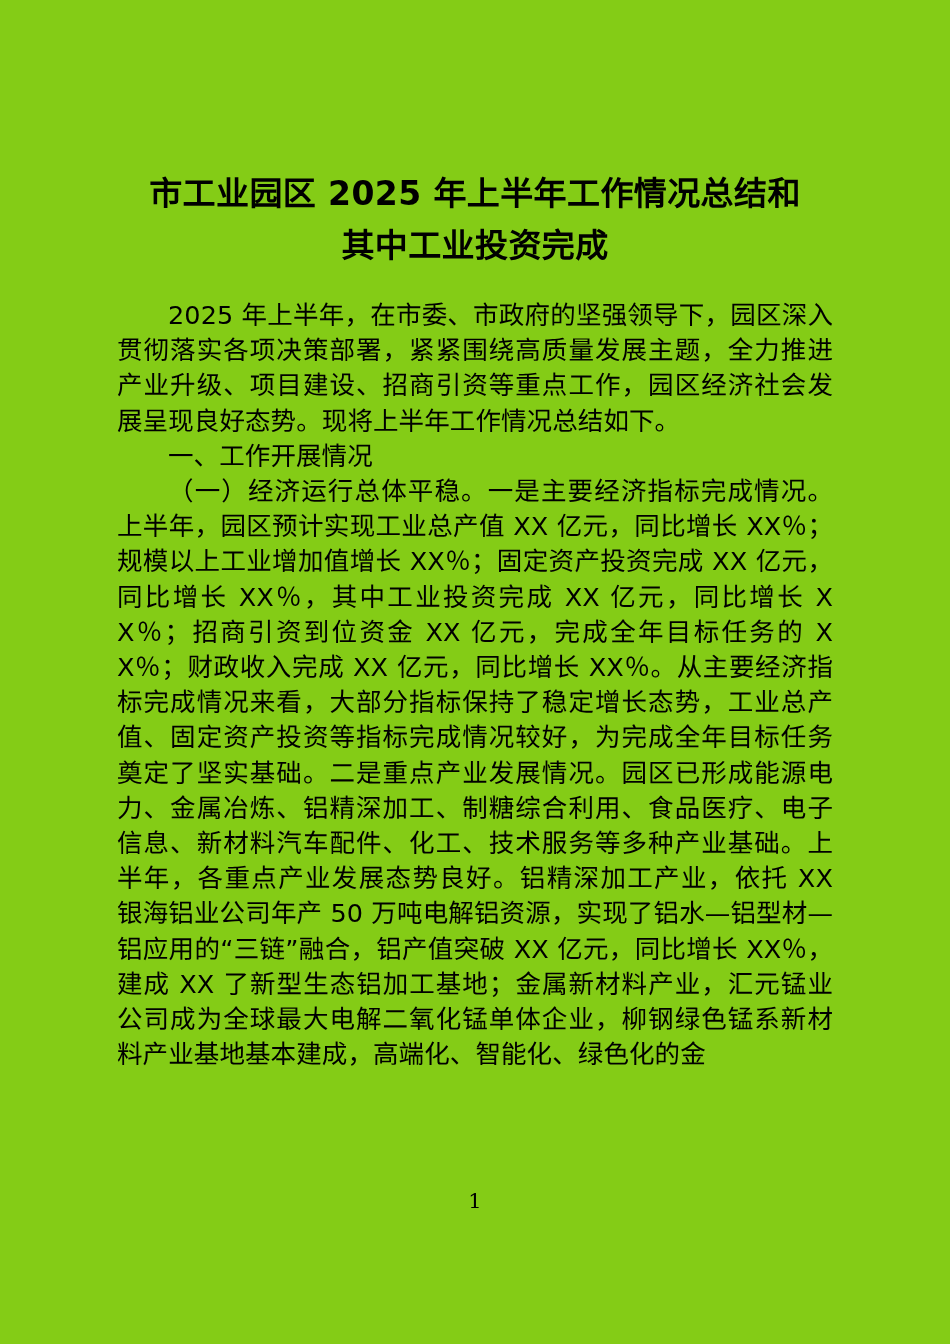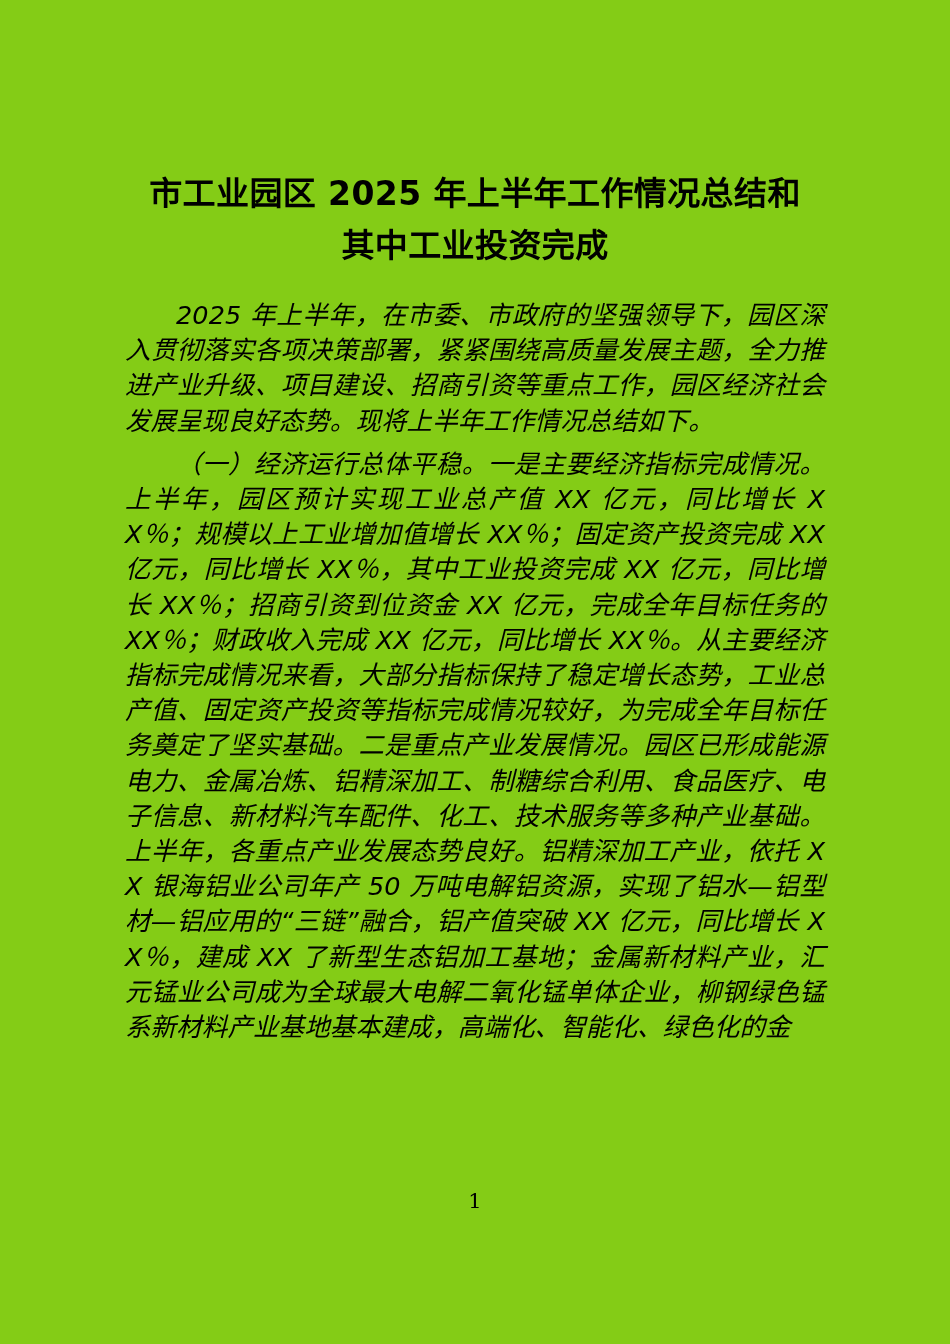--- a/index.html
+++ b/index.html
@@ -36,30 +36,29 @@
     letter-spacing: 0.4px;
     font-family: "DejaVu Sans", "Liberation Sans", sans-serif;
   }
   .doc-title .t-line {
     display: block;
   }
   .body-block {
     margin-top: 26px;
   }
   p.para {
-    margin: 8px;
+    margin: 0;
     font-size: 25.5px;
     line-height: 35.2px;
     text-align: justify;
     text-justify: inter-character;
     text-indent: 51px;
     font-weight: 400;
     letter-spacing: 0.1px;
     word-break: break-all;
-    font-style: italic;
   }
   p.para.heading-line {
     text-indent: 51px;
   }
   .page-number {
     position: absolute;
     left: 0;
     right: 0;
     top: 1188px;
     text-align: center;
@@ -77,20 +76,21 @@
 
   <div class="content">
 
     <h1 class="doc-title">
       <span class="t-line">市工业园区 2025 年上半年工作情况总结和</span>
       <span class="t-line">其中工业投资完成</span>
     </h1>
 
     <div class="body-block">
       <p class="para">2025 年上半年，在市委、市政府的坚强领导下，园区深入贯彻落实各项决策部署，紧紧围绕高质量发展主题，全力推进产业升级、项目建设、招商引资等重点工作，园区经济社会发展呈现良好态势。现将上半年工作情况总结如下。</p>
+      <p class="para heading-line">一、工作开展情况</p>
       <p class="para">（一）经济运行总体平稳。一是主要经济指标完成情况。上半年，园区预计实现工业总产值 XX 亿元，同比增长 XX％；规模以上工业增加值增长 XX％；固定资产投资完成 XX 亿元，同比增长 XX％，其中工业投资完成 XX 亿元，同比增长 XX％；招商引资到位资金 XX 亿元，完成全年目标任务的 XX％；财政收入完成 XX 亿元，同比增长 XX％。从主要经济指标完成情况来看，大部分指标保持了稳定增长态势，工业总产值、固定资产投资等指标完成情况较好，为完成全年目标任务奠定了坚实基础。二是重点产业发展情况。园区已形成能源电力、金属冶炼、铝精深加工、制糖综合利用、食品医疗、电子信息、新材料汽车配件、化工、技术服务等多种产业基础。上半年，各重点产业发展态势良好。铝精深加工产业，依托 XX 银海铝业公司年产 50 万吨电解铝资源，实现了铝水—铝型材—铝应用的“三链”融合，铝产值突破 XX 亿元，同比增长 XX％，建成 XX 了新型生态铝加工基地；金属新材料产业，汇元锰业公司成为全球最大电解二氧化锰单体企业，柳钢绿色锰系新材料产业基地基本建成，高端化、智能化、绿色化的金</p>
     </div>
 
   </div>
 
   <div class="page-number">1</div>
 
 </div>
 
 </body></html>

